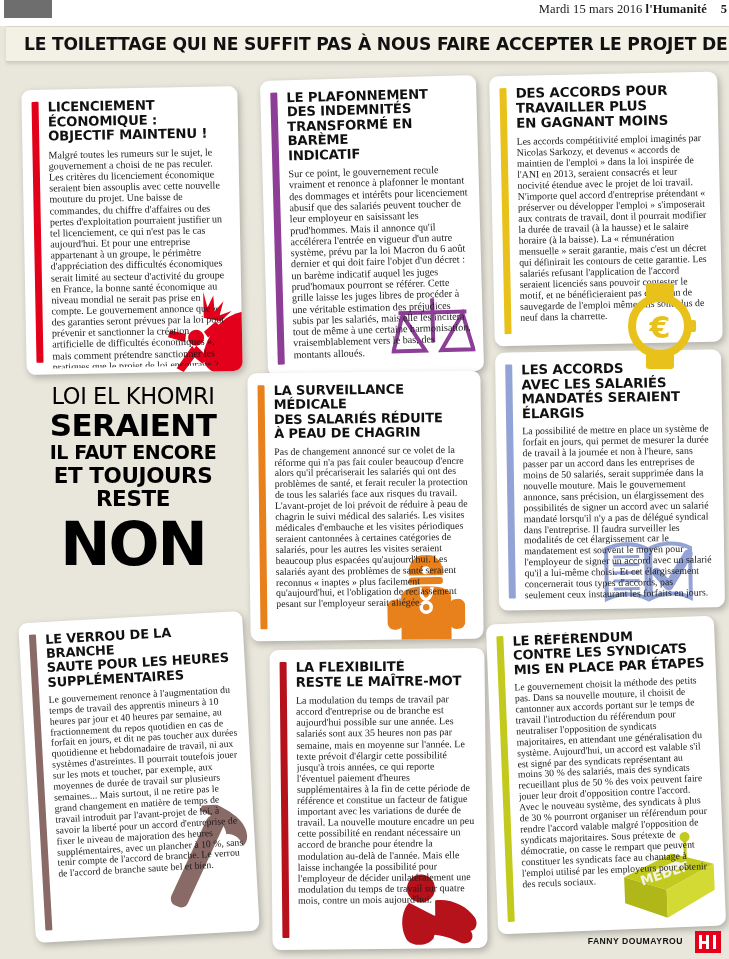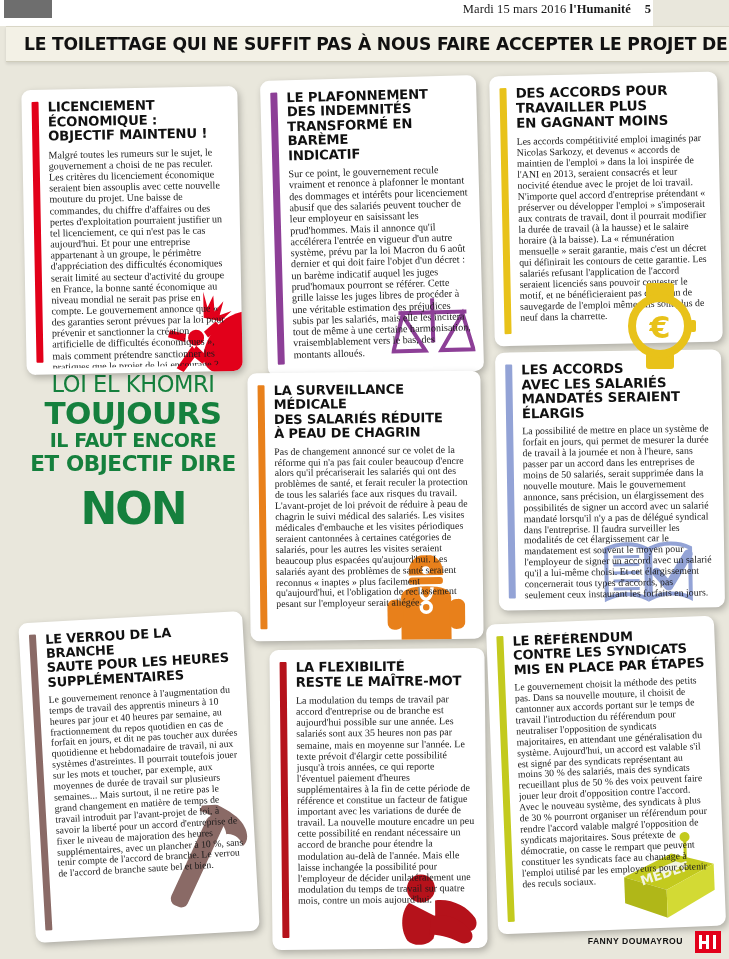--- a/index.html
+++ b/index.html
@@ -6,21 +6,21 @@
   body{
     font-family:"Liberation Serif", serif;
     width:729px;height:959px;overflow:hidden;position:relative;
   }
   #page{
     position:absolute;inset:0;width:729px;height:959px;
     background:#e9e7dc;overflow:hidden;
   }
   
   #masthead{
-    position:absolute;left:0;top:0;width:653px;height:26px;
+    position:absolute;left:0;top:0;width:729px;height:26px;
     background:#ffffff;
   }
   #corner-block{
     position:absolute;left:4px;top:0px;width:48px;height:18px;
     background:#6e6e6e;
   }
   #masthead-text{
     position:absolute;right:22px;top:2px;
     font-family:"Liberation Serif", serif;
     font-size:12.5px;color:#1a1a1a;white-space:nowrap;letter-spacing:.1px;
@@ -103,29 +103,29 @@
   #card-flexibilite{left:271px;top:649px;width:215px;height:300px;transform:rotate(-0.6deg);}
   #card-flexibilite h3{font-size:13.2px;line-height:14.6px;}
   #card-flexibilite p{font-size:10.0px;line-height:11.1px;}
 
   #card-referendum{left:492px;top:620px;width:228px;height:310px;transform:rotate(-2.3deg);}
   #card-referendum h3{font-size:13.0px;line-height:14.4px;}
   #card-referendum p{font-size:9.8px;line-height:10.9px;}
 
   
   #headline-block{
-    position:absolute;left:28px;top:372px;width:210px;
-    font-family:"DejaVu Sans", sans-serif;color:#15803d;
+    position:absolute;left:28px;top:384px;width:210px;
+    font-family:"DejaVu Sans", sans-serif;color:#000000;
     text-align:center;
   }
   #hl-1{font-size:22.5px;font-weight:400;letter-spacing:-.4px;line-height:25px;}
   #hl-2{font-size:31px;font-weight:bold;letter-spacing:-.6px;line-height:32px;}
   #hl-3{font-size:19px;font-weight:bold;letter-spacing:-.4px;line-height:23px;}
   #hl-4{font-size:21.5px;font-weight:bold;letter-spacing:-.4px;line-height:23px;}
-  #hl-5{font-size:44px;font-weight:bold;letter-spacing:-2px;line-height:66px;margin-top:1px;}
+  #hl-5{font-size:60px;font-weight:bold;letter-spacing:-2px;line-height:66px;margin-top:1px;}
 
   
   #byline{
     position:absolute;right:46px;bottom:13px;
     font-family:Liberation Sans, sans-serif;
     font-size:8.6px;font-weight:bold;letter-spacing:.5px;color:#111;
   }
   #huma-logo{
     position:absolute;right:8px;bottom:6px;width:26px;height:22px;
   }
@@ -143,23 +143,23 @@
     <div id="masthead-text"><span>Mardi 15 mars 2016 </span><b>l'Humanité</b></div>
     <div id="page-number">5</div>
   </div>
 
   <div id="banner">
     <div id="banner-title">LE TOILETTAGE QUI NE SUFFIT PAS À NOUS FAIRE ACCEPTER LE PROJET DE LOI</div>
   </div>
 
   <div id="headline-block">
     <div id="hl-1">LOI EL KHOMRI</div>
-    <div id="hl-2">TOUJOURS</div>
+    <div id="hl-2">SERAIENT</div>
     <div id="hl-3">IL FAUT ENCORE</div>
-    <div id="hl-4">ET OBJECTIF DIRE</div>
+    <div id="hl-4">ET TOUJOURS RESTE</div>
     <div id="hl-5">NON</div>
   </div>
 
   <div class="card" id="card-licenciement">
     <div class="accent" style="background: rgb(226, 0, 26);"></div>
     <div class="inner clip">
       <h3>LICENCIEMENT<br>ÉCONOMIQUE :<br>OBJECTIF MAINTENU !</h3>
       <p>Malgré toutes les rumeurs sur le sujet, le gouvernement a choisi de ne pas reculer. Les critères du licenciement économique seraient bien assouplis avec cette nouvelle mouture du projet. Une baisse de commandes, du chiffre d'affaires ou des pertes d'exploitation pourraient justifier un tel licenciement, ce qui n'est pas le cas aujourd'hui. Et pour une entreprise appartenant à un groupe, le périmètre d'appréciation des difficultés économiques serait limité au secteur d'activité du groupe en France, la bonne santé économique au niveau mondial ne serait pas prise en compte. Le gouvernement annonce que « des garanties seront prévues par la loi pour prévenir et sanctionner la création artificielle de difficultés économiques », mais comment prétendre sanctionner les pratiques que le projet de loi encourage ?</p>
     </div>
     <svg class="icon-art" style="right:-6px;bottom:-4px;width:96px;height:92px;" viewBox="0 0 96 92">

